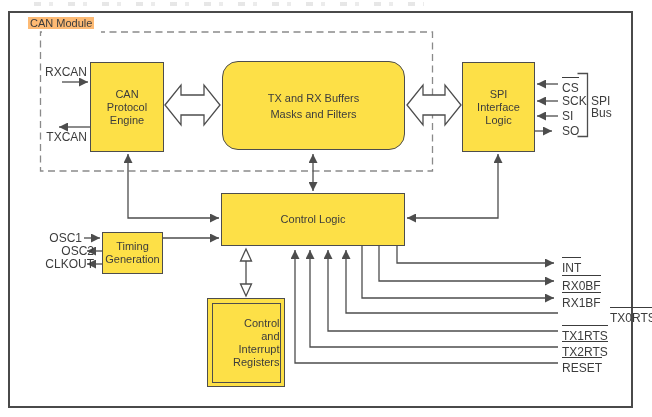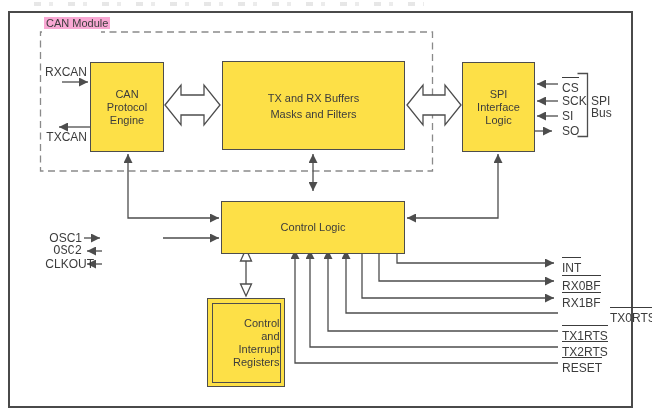--- a/index.html
+++ b/index.html
@@ -11,22 +11,22 @@
   .block{position:absolute;border:1.5px solid #4d4d4d;background:#fde047;box-sizing:border-box;
          display:flex;flex-direction:column;align-items:center;justify-content:center;
          text-align:center;font-size:11px;line-height:13px;color:#3c3c3c;}
   .block.buf{line-height:16px;}
   .inner-box{position:absolute;left:3.5px;top:3.5px;right:3.5px;bottom:3.5px;
              border:1.3px solid #4d4d4d;display:flex;flex-direction:column;
              align-items:flex-end;justify-content:center;}
   .plabel{position:absolute;font-size:12px;line-height:12px;color:#3c3c3c;white-space:nowrap;}
   .ralign{text-align:right;}
   .ov{display:inline-block;border-top:1px solid currentColor;padding-top:5px;line-height:11px;}
-  .module-label{position:absolute;left:44px;top:17px;font-size:11px;color:#3c3c3c;
-                background:#f9a8d4;padding:0 2px;}
+  .module-label{position:absolute;left:28px;top:17px;font-size:11px;color:#3c3c3c;
+                background:#fdba74;padding:0 2px;}
   .remnant{position:absolute;left:34px;top:2px;width:390px;height:4px;opacity:.45;
            background:repeating-linear-gradient(90deg,#c9c9c9 0 7px,transparent 7px 15px,
            #d4d4d4 15px 19px,transparent 19px 34px);}
 </style>
 </head>
 <body>
 
 <div id="stage">
 
   <div class="remnant"></div>
@@ -80,49 +80,53 @@
   </svg>
 
   <div class="module-label">CAN Module</div>
 
   <div class="block" style="left:90px;top:62px;width:74px;height:90px;">
     <span>CAN</span>
     <span>Protocol</span>
     <span>Engine</span>
   </div>
 
-  <div class="block buf" style="left:222px;top:61px;width:183px;height:89px;">
+  <div class="block buf" style="left:222px;top:61px;width:183px;height:89px;border-radius:16px;">
     <span>TX and RX Buffers</span>
     <span>Masks and Filters</span>
   </div>
 
   <div class="block" style="left:462px;top:62px;width:73px;height:90px;">
     <span>SPI</span>
     <span>Interface</span>
     <span>Logic</span>
   </div>
 
-  <div class="block" style="left:221px;top:193px;width:184px;height:53px;margin-top:8px;">
+  <div class="block" style="left:221px;top:193px;width:184px;height:53px;">
     <span>Control Logic</span>
   </div>
 
+  <div class="block" style="left:102px;top:232px;width:61px;height:42px;">
+    <span>Timing</span>
+    <span>Generation</span>
+  </div>
 
   <div class="block" style="left:207px;top:298px;width:78px;height:89px;">
     <div class="inner-box">
       <span>Control</span>
       <span>and</span>
       <span>Interrupt</span>
       <span>Registers</span>
     </div>
   </div>
 
   <div class="plabel ralign" style="left:40px;top:66px;width:47px;">RXCAN</div>
   <div class="plabel ralign" style="left:40px;top:131px;width:47px;">TXCAN</div>
   <div class="plabel ralign" style="left:30px;top:232px;width:52px;">OSC1</div>
-  <div class="plabel ralign" style="left:30px;top:245px;width:52px;font-family:Liberation Mono, monospace;">OSC2</div>
+  <div class="plabel ralign" style="left:42px;top:245px;width:52px;">OSC2</div>
   <div class="plabel ralign" style="left:42px;top:258px;width:52px;">CLKOUT</div>
 
   <div class="plabel" style="left:562px;top:77px;">
     <span class="ov">CS</span></div>
   <div class="plabel" style="left:562px;top:95px;">SCK</div>
   <div class="plabel" style="left:562px;top:110px;">SI</div>
   <div class="plabel" style="left:562px;top:125px;">SO</div>
   <div class="plabel" style="left:591px;top:95px;">SPI</div>
   <div class="plabel" style="left:591px;top:107px;">Bus</div>
 

